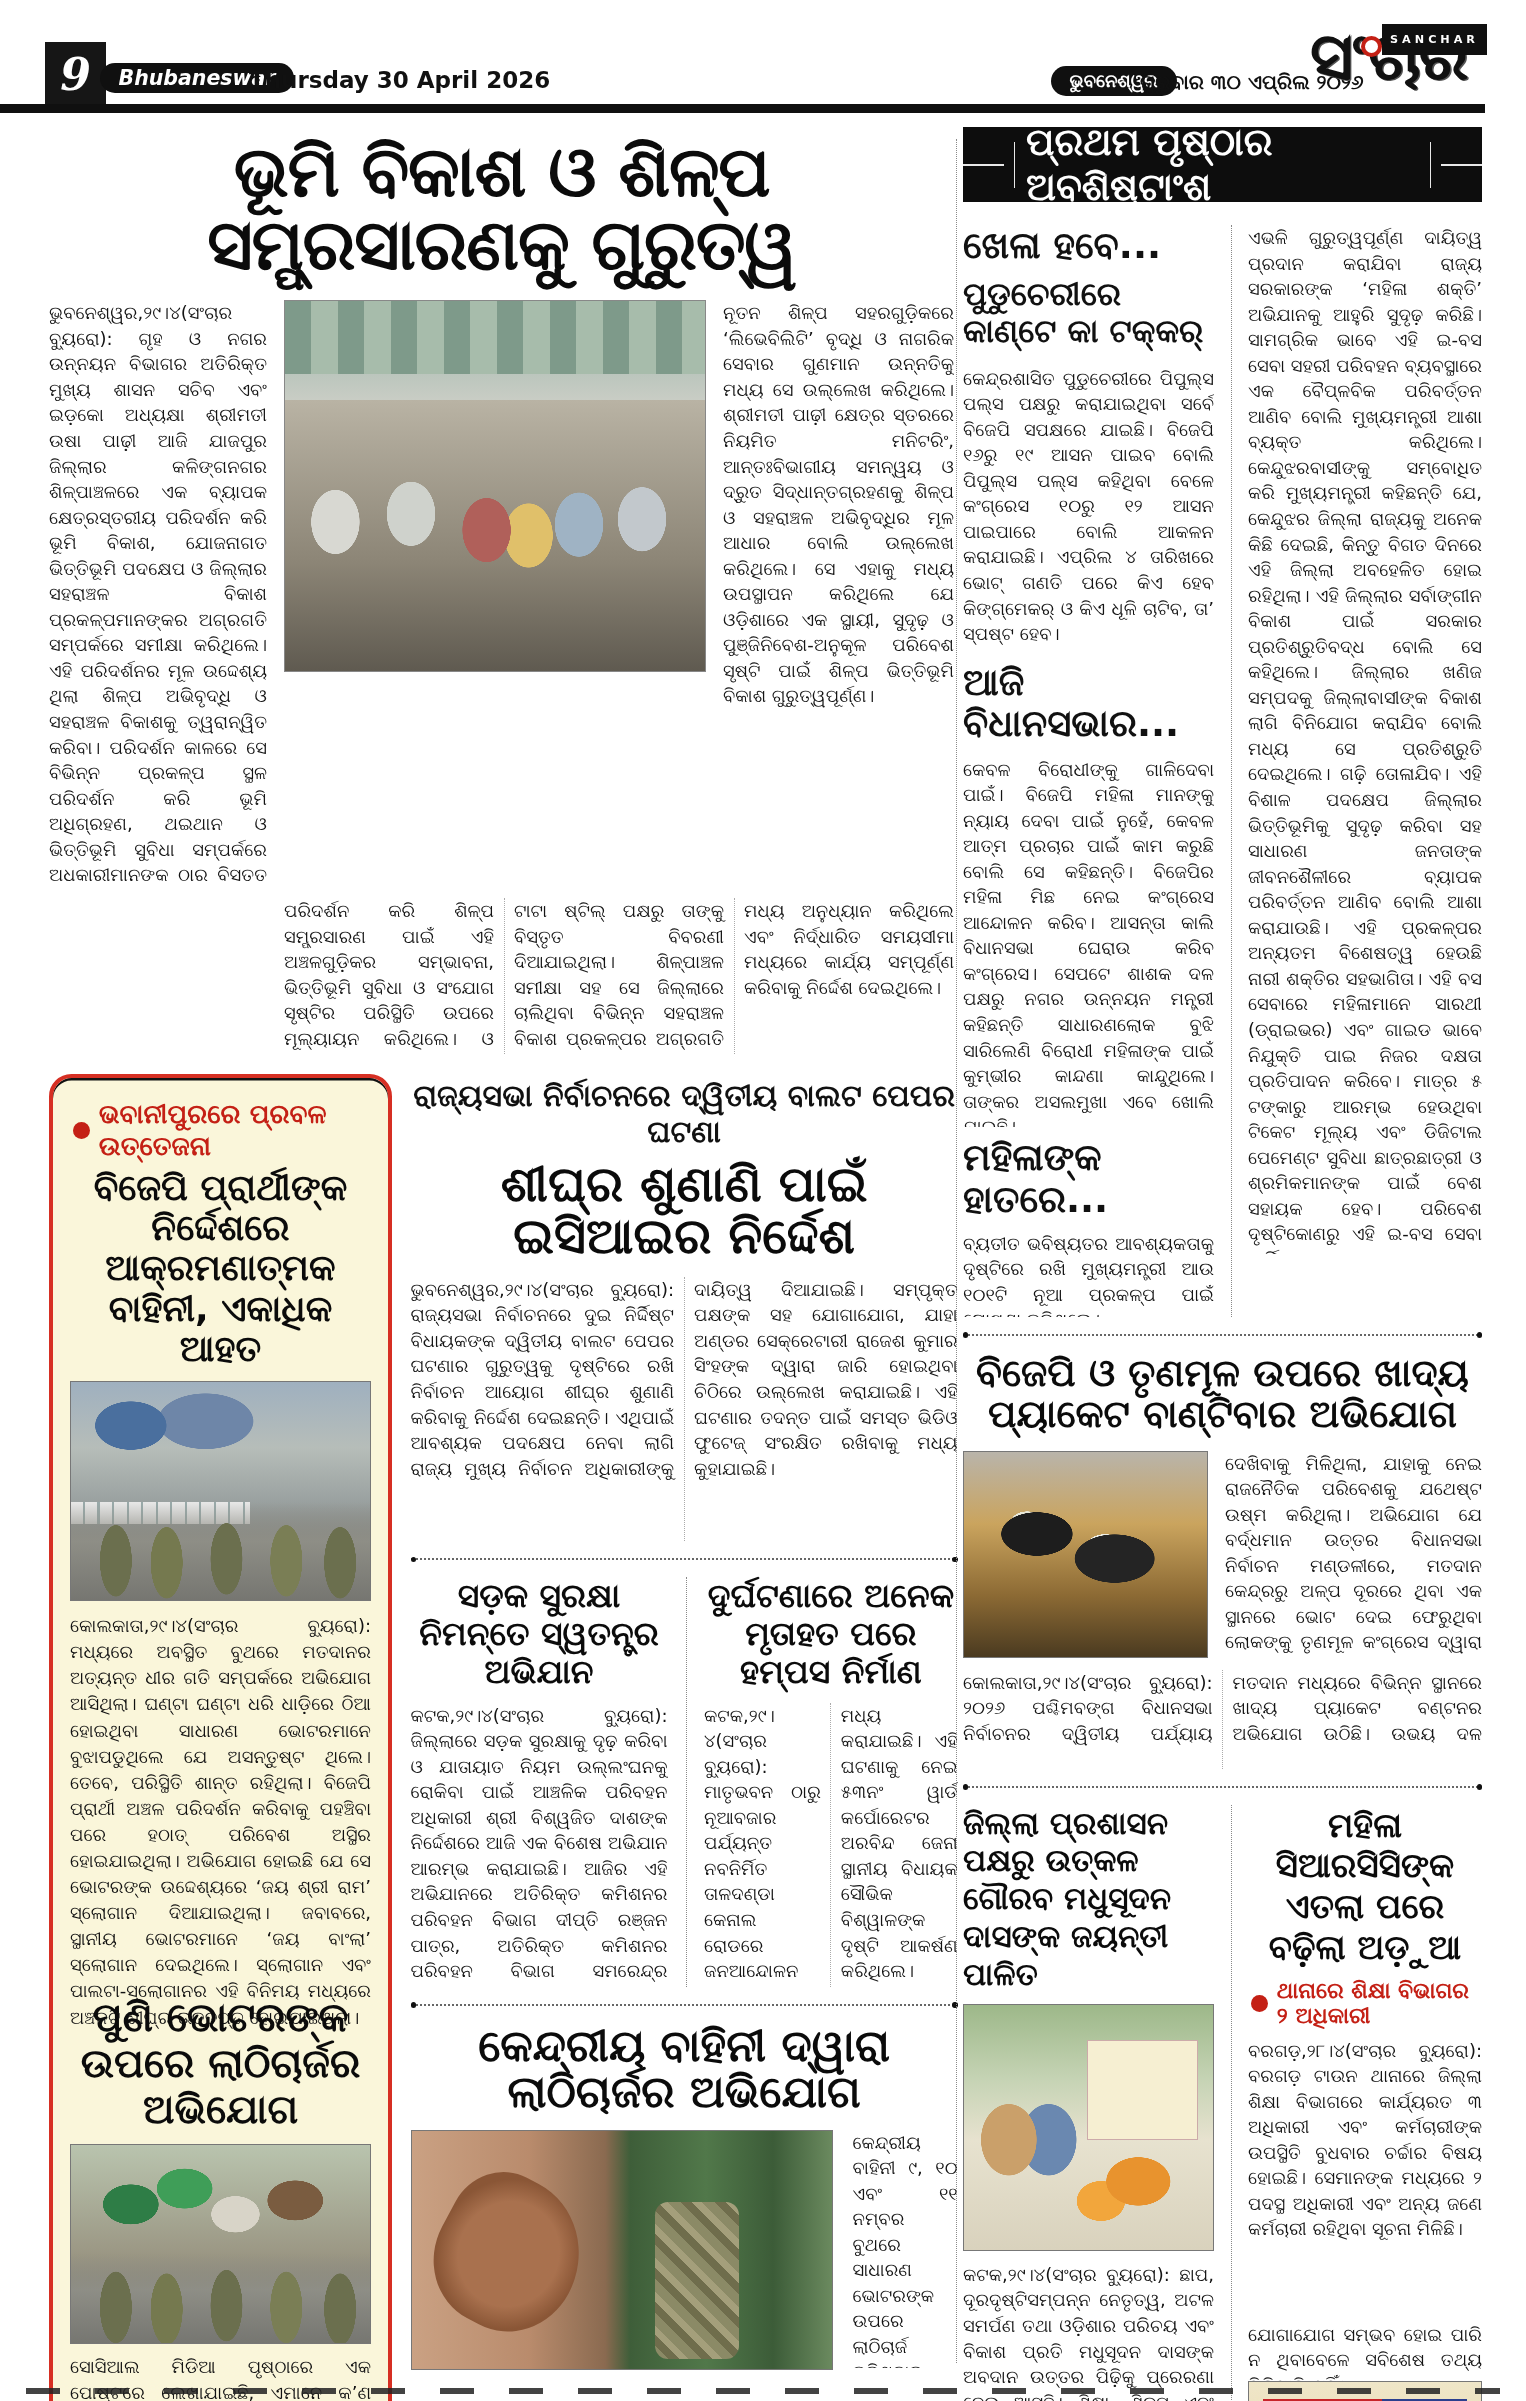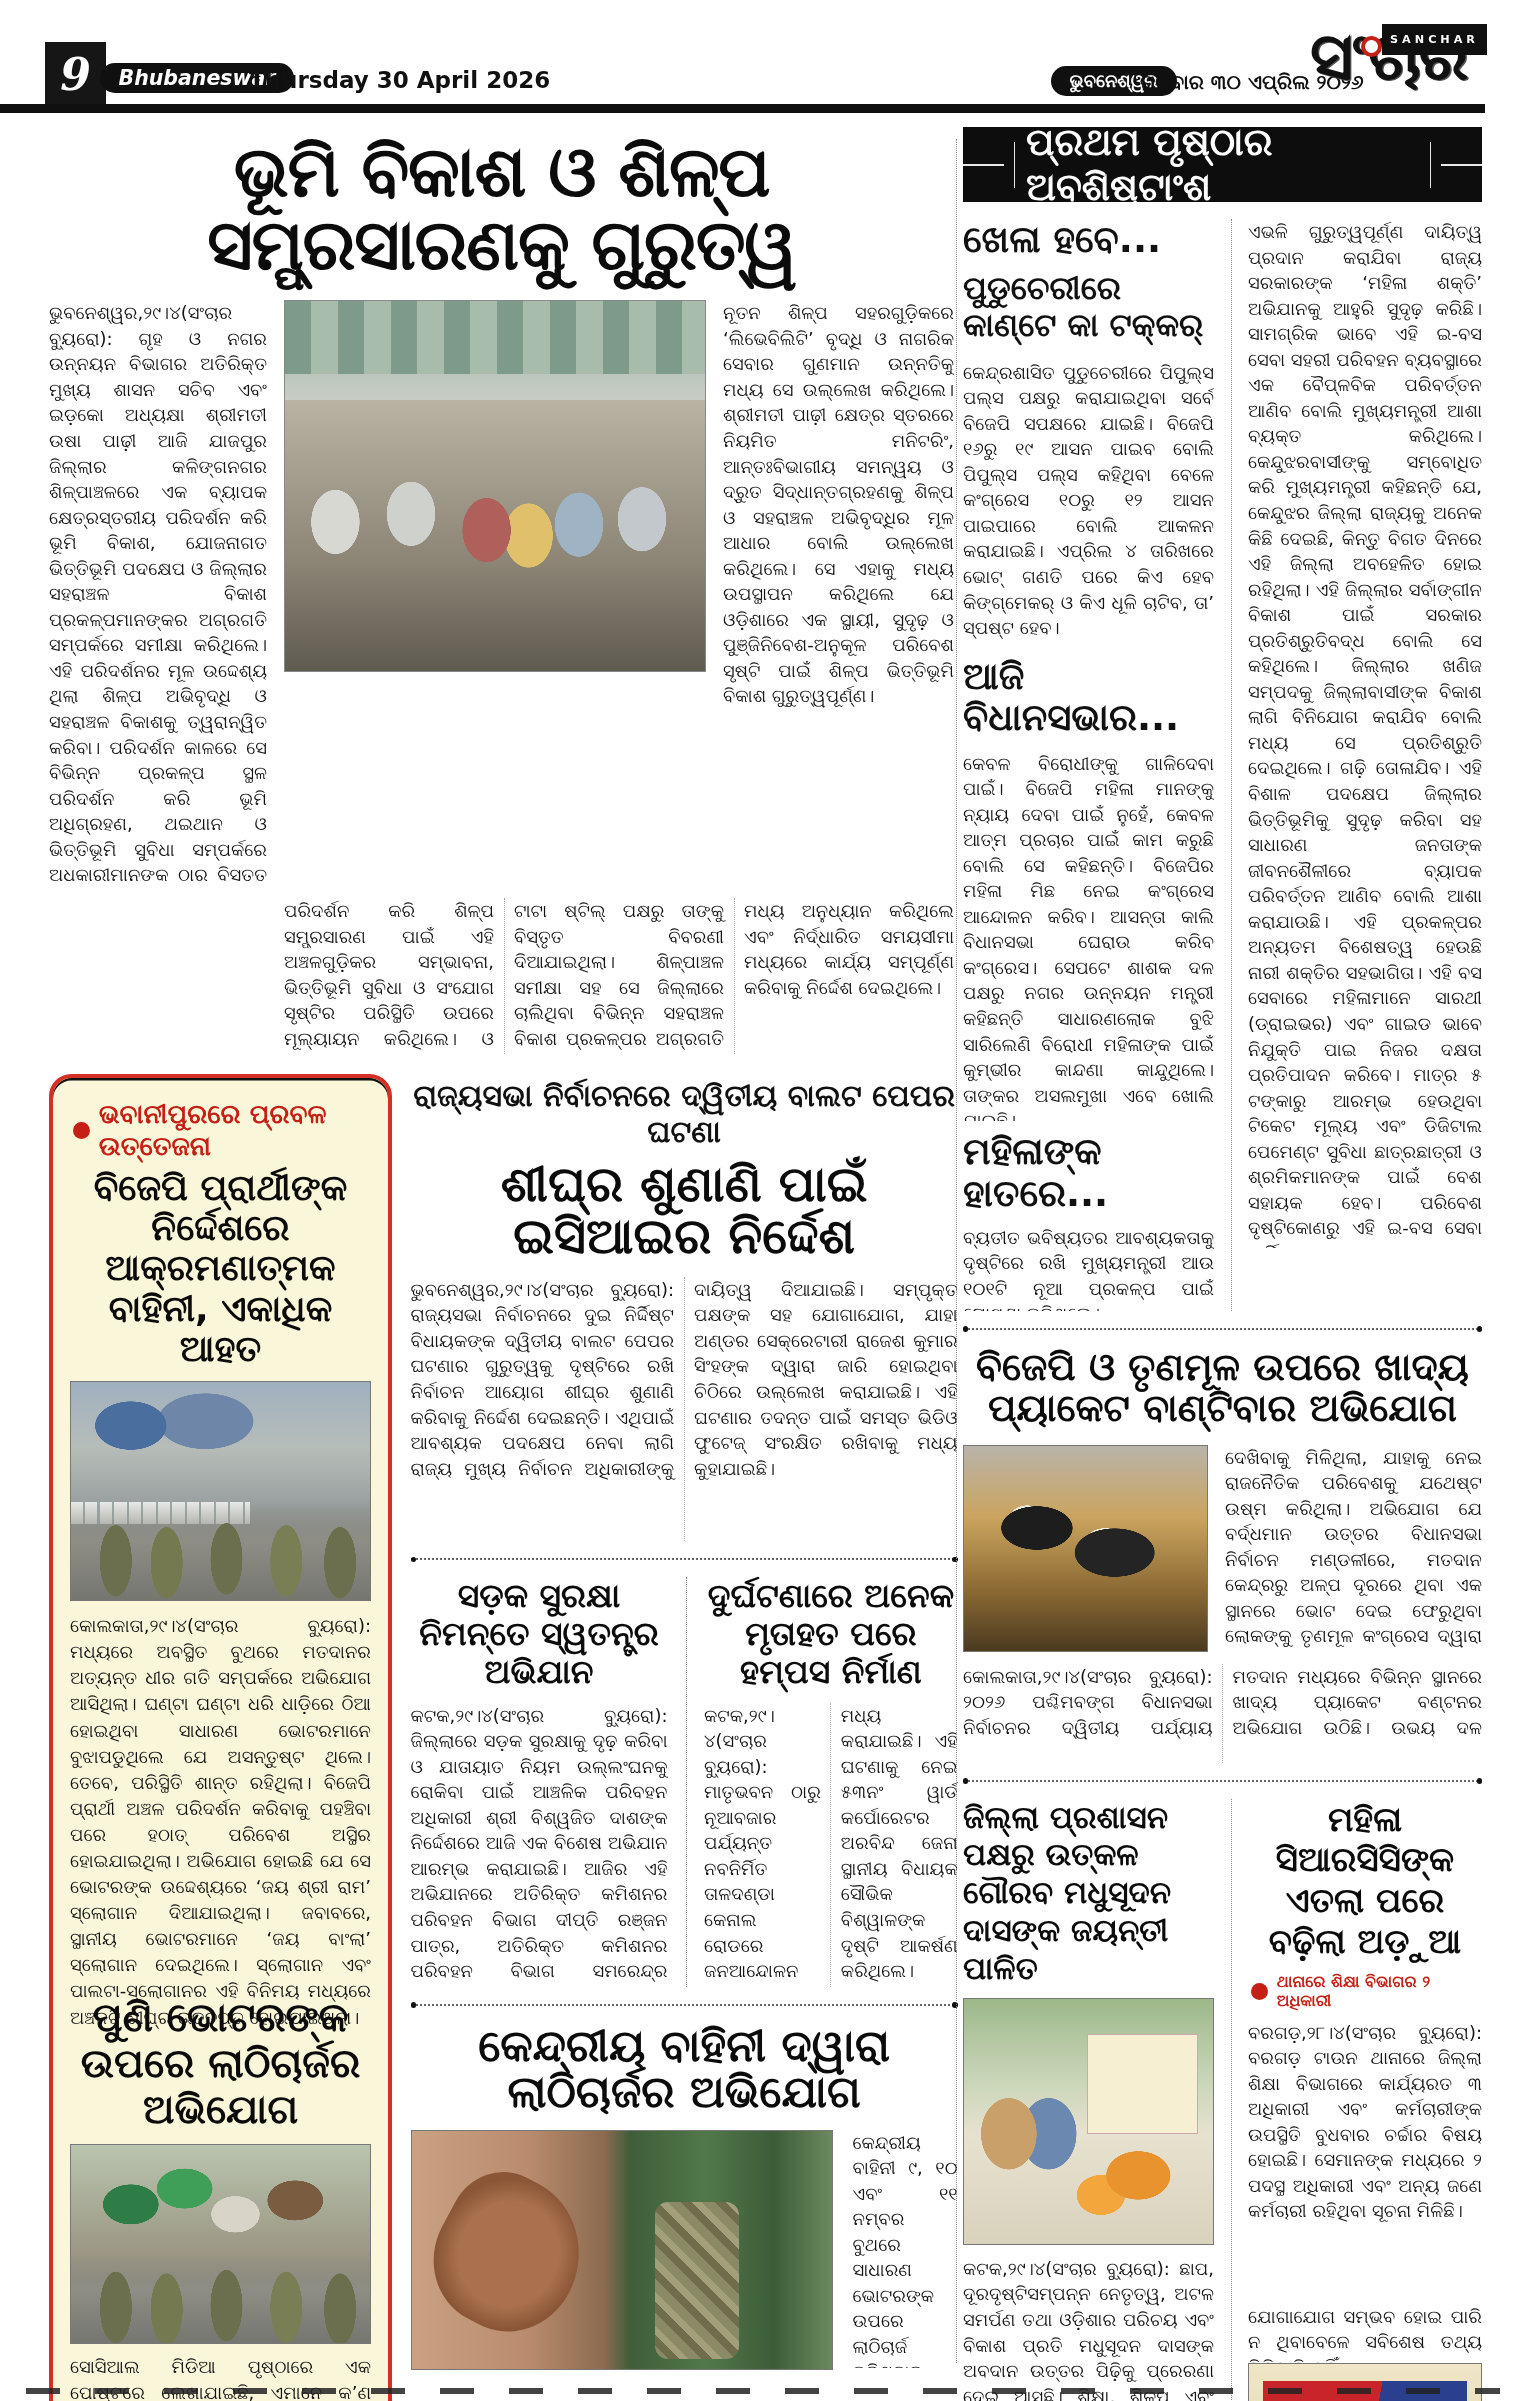--- a/index.html
+++ b/index.html
@@ -88,21 +88,21 @@
   #lathi-photo{height:238px;border:0.7px solid #777;background:
      linear-gradient(90deg,#caa183 0%,#b98b6c 28%,#8a6a50 46%,#3e5e39 52%,#51784a 70%,#3c5c38 86%,#6b8a5f 100%);}
   #lathi-photo .arm{position:absolute;left:6%;top:20%;width:34%;height:64%;background:radial-gradient(closest-side,#a9714e 0 70%,#8a5636 100%);border-radius:40% 60% 50% 50%;transform:rotate(28deg);}
   #lathi-photo .uniform{position:absolute;right:22%;top:30%;width:20%;height:66%;background:repeating-linear-gradient(45deg,#8b8a66 0 9.2px,#6f6d4c 9.2px 17px,#a49f7b 17px 24px);border-radius:13.2px;}
   
   #right-region{left:963px;top:127px;width:519px;}
   #remainder-banner{background:#0d0d0d;color:#fff;height:75px;display:flex;align-items:center;justify-content:space-between;gap:10.6px;}
   .ban-line{width:46px;height:2px;background:#e8e8e8;}
   .ban-tick{width:1.3px;height:46px;background:#e8e8e8;}
   #remainder-banner .txt{font-size:38px;font-weight:900;}
-  #khela-grid{display:grid;grid-template-columns:1fr 1fr;column-gap:17px;margin-top:17px;}
+  #khela-grid{display:grid;grid-template-columns:1fr 1fr;column-gap:17px;margin-top:23px;}
   .r-head{font-size:37px;line-height:1.12;font-weight:900;}
   .r-head-sm{font-size:32px;line-height:1.18;font-weight:900;}
   #food-head{font-size:38px;line-height:1.1;text-align:center;}
   #food-grid{display:grid;grid-template-columns:245px 1fr;column-gap:17px;margin-top:14.5px;}
   #food-photo{height:205px;border:0.7px solid #777;background:
      radial-gradient(59px 36px at 30% 40%,#1d1d1d 0 60%,transparent 61%),
      radial-gradient(66px 40px at 62% 52%,#242424 0 60%,transparent 61%),
      radial-gradient(30px 20px at 58% 46%,#efefe6 0 60%,transparent 61%),
      radial-gradient(26.4px 17px at 26% 34%,#e8e8da 0 60%,transparent 61%),
      linear-gradient(180deg,#b9b4aa 0%,#caa45e 35%,#8c6a34 70%,#4a3a20 100%);}
@@ -260,21 +260,21 @@
       <div class="headline" style="font-size:31px;line-height:1.22;">ଜିଲ୍ଲା ପ୍ରଶାସନ ପକ୍ଷରୁ ଉତ୍କଳ ଗୌରବ ମଧୁସୂଦନ ଦାସଙ୍କ ଜୟନ୍ତୀ ପାଳିତ</div>
       <div class="photo" id="madhu-photo" style="margin-top:10.6px;">
         <div class="banner"></div>
       </div>
       <div class="body-txt just" style="height:310px;margin-top:10.6px;">କଟକ,୨୯।୪(ସଂଚାର ବ୍ୟୁରୋ): ଛାପ, ଦୂରଦୃଷ୍ଟିସମ୍ପନ୍ନ ନେତୃତ୍ୱ, ଅଟଳ ସମର୍ପଣ ତଥା ଓଡ଼ିଶାର ପରିଚୟ ଏବଂ ବିକାଶ ପ୍ରତି ମଧୁସୂଦନ ଦାସଙ୍କ ଅବଦାନ ଉତ୍ତର ପିଢ଼ିକୁ ପ୍ରେରଣା ଦେଇ ଆସୁଛି। ଶିକ୍ଷା, ଶିଳ୍ପ ଏବଂ ସମାଜ କଲ୍ୟାଣକୁ ପ୍ରୋତ୍ସାହିତ କରିବା ପାଇଁ ତାଙ୍କର ଅକ୍ଳାନ୍ତ ପ୍ରୟାସ ଏକ ଇତିହାସ ବୋଲି ଜିଲ୍ଲାପାଳ ଏହି ଅବସରରେ ସମ୍ବୋଧନ କରିଥିଲେ। ପରେ ନିକଟସ୍ଥ ମଧୁସୂଦନ ପାର୍କ ଏବଂ କ୍ୟାଣ୍ଟନମେଣ୍ଟ ଛକଠାରେ ଅବସ୍ଥିତ ମଧୁବାବୁଙ୍କ ପ୍ରତିମୂର୍ତ୍ତିରେ ମାଲ୍ୟାର୍ପଣ କରାଯାଇଥିଲା।</div>
     </div>
     <div class="vsep" style="padding-left:16px;">
       <div class="headline center" style="font-size:34px;line-height:1.2;">ମହିଳା ସିଆରସିସିଙ୍କ ଏତଲା ପରେ ବଢ଼ିଲା ଅଡ଼ୁଆ</div>
       <div class="tag-row" style="margin-top:10.6px;">
         <div class="tag-dot"></div>
-        <div class="tag-txt" style="font-size:16px;">ଥାନାରେ ଶିକ୍ଷା ବିଭାଗର ୨ ଅଧିକାରୀ</div>
+        <div class="tag-txt" style="font-size:22px;">ଥାନାରେ ଶିକ୍ଷା ବିଭାଗର ୨ ଅଧିକାରୀ</div>
       </div>
       <div class="body-txt just" style="height:284px;margin-top:9.2px;">ବରଗଡ଼,୨୮।୪(ସଂଚାର ବ୍ୟୁରୋ): ବରଗଡ଼ ଟାଉନ ଥାନାରେ ଜିଲ୍ଲା ଶିକ୍ଷା ବିଭାଗରେ କାର୍ଯ୍ୟରତ ୩ ଅଧିକାରୀ ଏବଂ କର୍ମଚାରୀଙ୍କ ଉପସ୍ଥିତି ବୁଧବାର ଚର୍ଚ୍ଚାର ବିଷୟ ହୋଇଛି। ସେମାନଙ୍କ ମଧ୍ୟରେ ୨ ପଦସ୍ଥ ଅଧିକାରୀ ଏବଂ ଅନ୍ୟ ଜଣେ କର୍ମଚାରୀ ରହିଥିବା ସୂଚନା ମିଳିଛି।</div>
       <div class="body-txt just" style="height:59px;">ଯୋଗାଯୋଗ ସମ୍ଭବ ହୋଇ ପାରି ନ ଥିବାବେଳେ ସବିଶେଷ ତଥ୍ୟ ମିଳିପାରି ନାହିଁ।</div>
       <div class="photo" id="police-photo">
         <div id="police-sign">
           
           
         </div>
       </div>
     </div>

